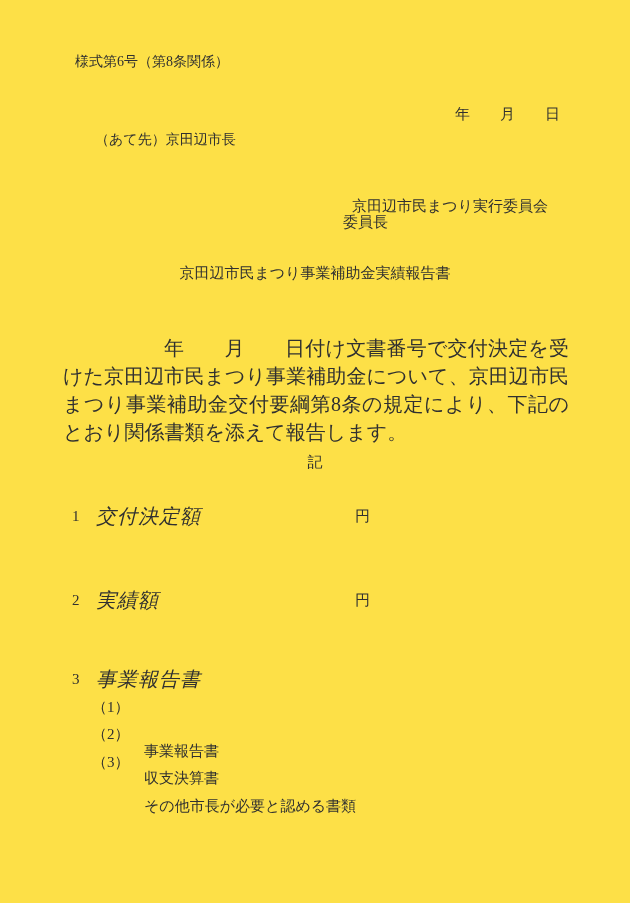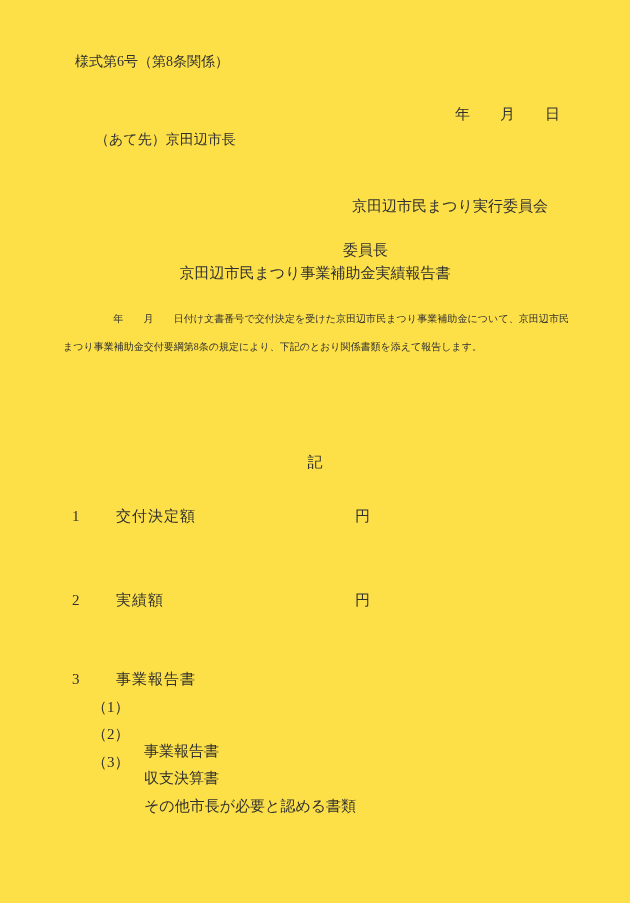--- a/index.html
+++ b/index.html
@@ -40,35 +40,34 @@
     font-size: 14px;
   }
   .sender-org {
     left: 352px;
     top: 188px;
     margin-top: 10px;
   }
   .sender-title {
     left: 343px;
     top: 214px;
-    margin-top: 28px;
   }
   .doc-title {
     left: 0;
     top: 265px;
     width: 610px;
     text-align: center;
     text-indent: 20px;
   }
   .body-par {
     position: absolute;
     left: 63px;
-    top: 305px;
+    top: 334px;
     width: 506px;
-    font-size: 10px;
+    font-size: 20px;
     line-height: 28px;
     text-align: justify;
   }
   .record-marker {
     left: 0;
     top: 454px;
     width: 630px;
     text-align: center;
   }
   .item-row {
@@ -78,25 +77,26 @@
     height: 16px;
   }
   .item-row .num {
     position: absolute;
     left: 72px;
     font-size: 15px;
     line-height: 16px;
   }
   .item-row .lbl {
     position: absolute;
-    left: 116px;
-    font-size: 15px;
+    left: 96px;
+    font-size: 20px;
     line-height: 16px;
     letter-spacing: 1px;
     white-space: pre;
+    font-style: italic;
   }
   .item-row .unit {
     position: absolute;
     left: 355px;
     font-size: 15px;
     line-height: 16px;
   }
   .item-1 { top: 508px; }
   .item-2 { top: 592px; }
   .item-3 { top: 671px; }

